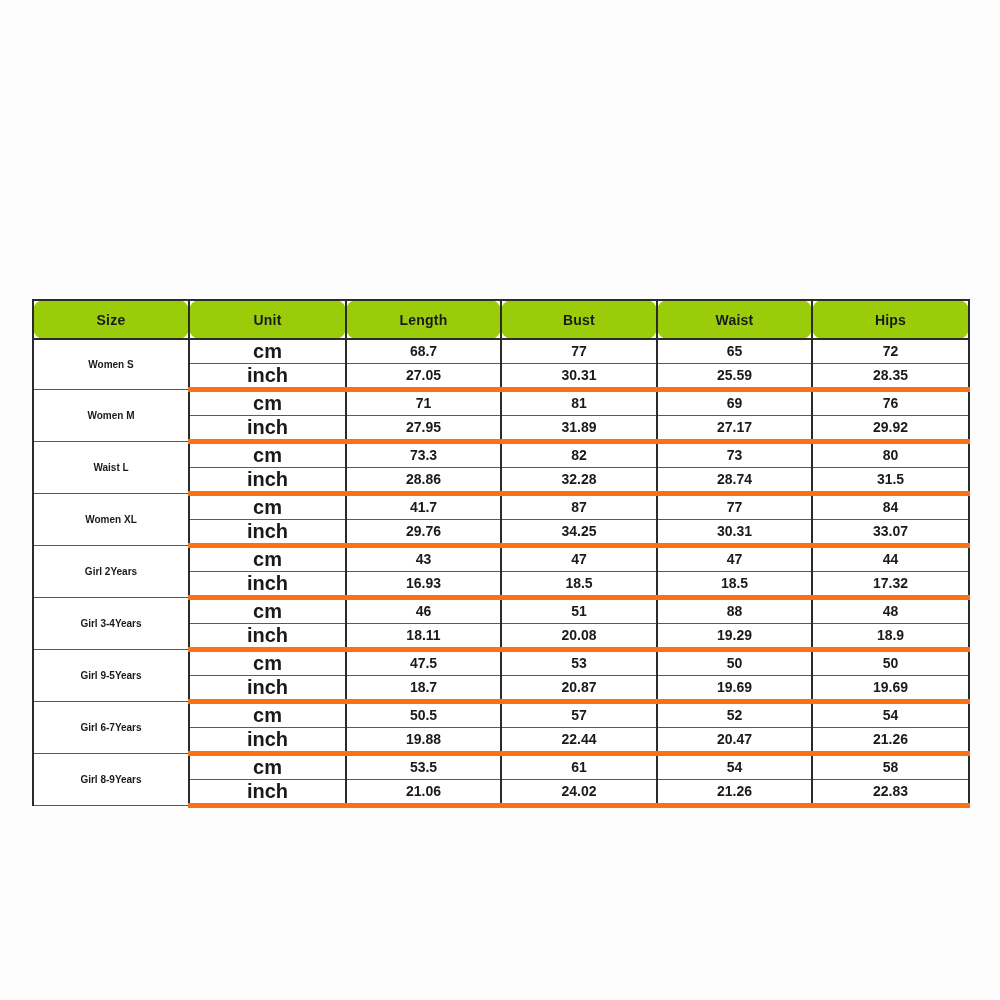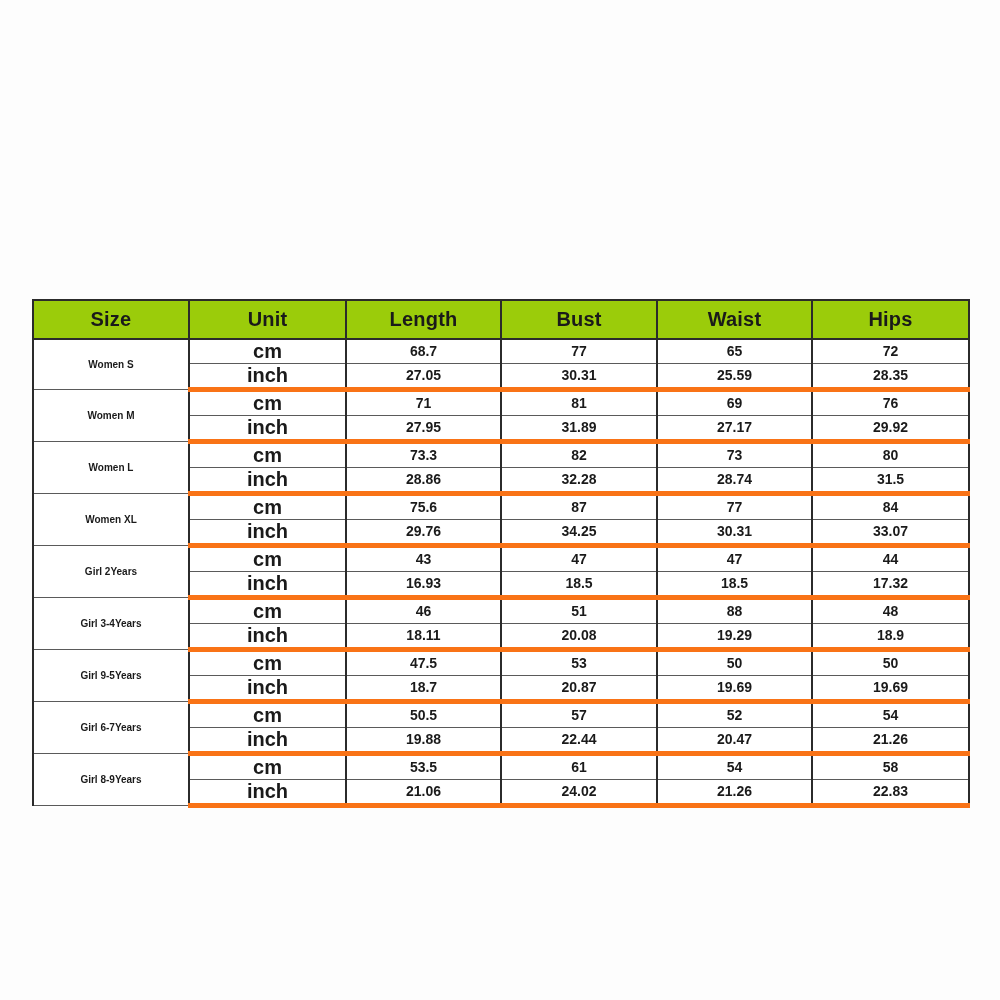--- a/index.html
+++ b/index.html
@@ -44,24 +44,25 @@
     vertical-align: middle;
     color: #1a1a1a;
     font-weight: bold;
     padding: 0;
   }
 
   
   thead th {
     background: #9bcc0a;
     height: 37px;
-    font-size: 20px;
+    font-size: 14px;
     letter-spacing: 0.2px;
     border-top: 2px solid #2b2b2b;
     border-bottom: 2px solid #2b2b2b;
+    border-radius: 11px;
   }
 
   
   tbody td {
     height: 23px;
     font-size: 14px;
     line-height: 23px;
   }
 
   
@@ -131,38 +132,38 @@
           <td>76</td>
         </tr>
         <tr class="row-inch">
           <td class="unit-cell">inch</td>
           <td>27.95</td>
           <td>31.89</td>
           <td>27.17</td>
           <td>29.92</td>
         </tr>
         <tr class="row-cm">
-          <td class="size-name" rowspan="2">Women L</td>
+          <td class="size-name" rowspan="2">Waist L</td>
           <td class="unit-cell">cm</td>
           <td>73.3</td>
           <td>82</td>
           <td>73</td>
           <td>80</td>
         </tr>
         <tr class="row-inch">
           <td class="unit-cell">inch</td>
           <td>28.86</td>
           <td>32.28</td>
           <td>28.74</td>
           <td>31.5</td>
         </tr>
         <tr class="row-cm">
           <td class="size-name" rowspan="2">Women XL</td>
           <td class="unit-cell">cm</td>
-          <td>75.6</td>
+          <td>41.7</td>
           <td>87</td>
           <td>77</td>
           <td>84</td>
         </tr>
         <tr class="row-inch">
           <td class="unit-cell">inch</td>
           <td>29.76</td>
           <td>34.25</td>
           <td>30.31</td>
           <td>33.07</td>

